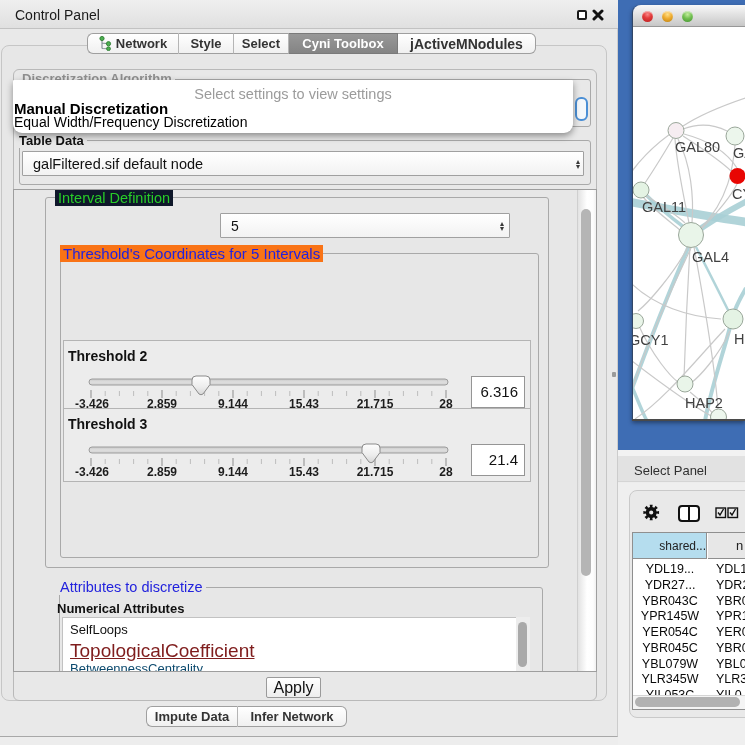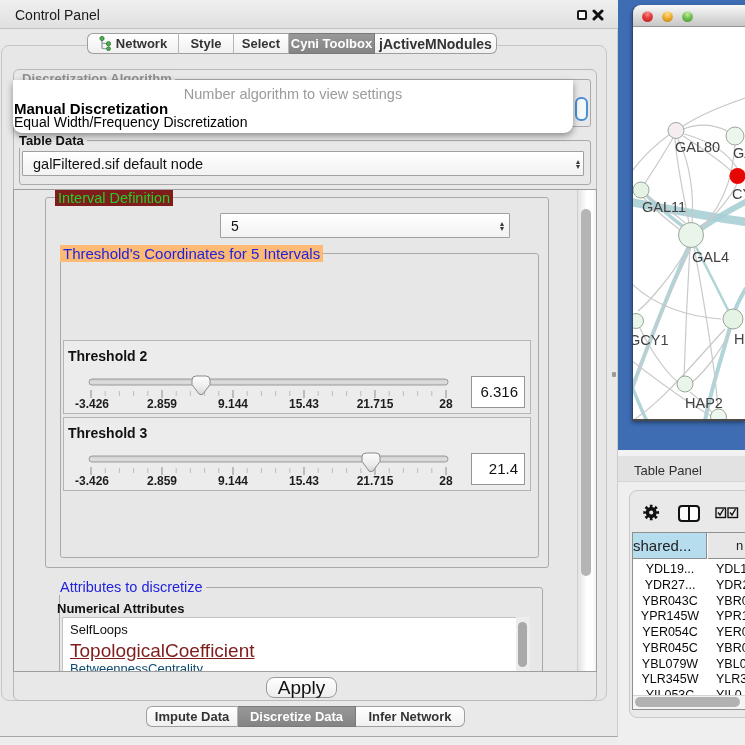--- a/index.html
+++ b/index.html
@@ -1,19 +1,19 @@
 <!DOCTYPE html>
 <html><head>
 <meta charset="utf-8">
 <style>
 * { margin:0; padding:0; box-sizing:border-box; }
 html,body { width:745px; height:745px; overflow:hidden; }
 body { position:relative; background:#ededed; font-family:"Liberation Sans",sans-serif; }
 .abs { position:absolute; }
-.glabel { position:absolute; font-size:13px; background:#7f1d1d; padding:0 3px; white-space:nowrap; }
+.glabel { position:absolute; font-size:13px; background:#0f172a; padding:0 3px; white-space:nowrap; }
 .grp { position:absolute; border:1px solid #a9a9a9; border-radius:3px; }
 .combo { position:absolute; background:linear-gradient(#ffffff,#f2f2f2); border:1px solid #a0a0a0; border-radius:1px; font-size:13px; color:#111; }
 .combo .tx { position:absolute; left:10px; top:4px; }
 .steppers { position:absolute; top:4px; width:10px; height:17px; }
 .steppers .up { position:absolute; left:2px; top:4px; width:0; height:0; border-left:2.5px solid transparent; border-right:2.5px solid transparent; border-bottom:4px solid #3a3a3a; }
 .steppers .dn { position:absolute; left:2px; bottom:4px; width:0; height:0; border-left:2.5px solid transparent; border-right:2.5px solid transparent; border-top:4px solid #3a3a3a; }
 .seg { display:flex; position:absolute; height:21px; }
 .seg span { display:block; height:21px; line-height:20px; text-align:center; font-size:13px; font-weight:bold; color:#333; background:linear-gradient(#ffffff,#f0f0f0); border-top:1px solid #9f9f9f; border-bottom:1px solid #9f9f9f; border-right:1px solid #b5b5b5; }
 .seg span:first-child { border-left:1px solid #9f9f9f; border-radius:6px 0 0 6px; }
 .seg span:last-child { border-radius:0 6px 6px 0; border-right:1px solid #9f9f9f; }
@@ -38,22 +38,22 @@
 
 <div class="seg" style="left:87px;top:33px;">
 <span style="width:92px;"><svg width="13" height="16" style="vertical-align:-3px;margin-right:4px;">
         <path d="M3 4 L3 13.5 M3 8 L9.5 8.7 M3 13.5 L9.5 13.7" stroke="#808a92" stroke-width="1.1" fill="none"></path>
         <circle cx="3" cy="3.5" r="2.1" fill="#4caf50" stroke="#2e7d32" stroke-width="0.9"></circle>
         <circle cx="9.5" cy="8.7" r="2.1" fill="#4caf50" stroke="#2e7d32" stroke-width="0.9"></circle>
         <circle cx="9.5" cy="13.7" r="1.9" fill="#4caf50" stroke="#2e7d32" stroke-width="0.9"></circle>
       </svg>Network</span>
 <span style="width:55px;">Style</span>
 <span style="width:55px;">Select</span>
-<span class="sel" style="width:86px;">Cyni Toolbox</span>
-<span style="width:122px;font-size:14px;">jActiveMNodules</span>
+<span class="sel" style="width:109px;">Cyni Toolbox</span>
+<span style="width:138px;font-size:14px;">jActiveMNodules</span>
 </div>
 
 <div class="abs" style="left:13px;top:69px;width:584px;height:632px;background:#e8e8e8;border:1px solid #b9b9b9;border-radius:6px;"></div>
 
 <div class="grp" style="left:19px;top:79px;width:572px;height:48px;"></div>
 <div class="abs" style="left:19px;top:71px;font-size:13px;font-weight:bold;color:#8f8f8f;background:#e7e7e7;padding:0 3px;">Discretization Algorithm</div>
 
 <div class="abs" style="left:575px;top:97px;width:13px;height:24px;border:2.5px solid #4b8fd5;border-radius:6px;background:#f5f8fb;"></div>
 
 <div class="grp" style="left:19px;top:140px;width:572px;height:45px;"></div>
@@ -129,31 +129,31 @@
 <div class="abs" style="left:75px;top:27px;font-size:13.5px;font-weight:bold;color:#111;margin-top:33px;">Number of Intervals</div>
 <div class="combo" style="left:206px;top:23px;width:290px;height:25px;font-size:14px;">
       <span class="tx">5</span>
       <span class="steppers" style="left:277px;">
         <span class="up"></span>
         <span class="dn"></span>
       </span>
     </div>
 
 <div class="grp" style="left:46px;top:63px;width:479px;height:305px;"></div>
-<div class="glabel" style="left:46px;top:55px;color:#2222dd;background:#fdba74;font-size:15px;">Threshold's Coordinates for 5 Intervals</div>
+<div class="glabel" style="left:46px;top:55px;color:#2222dd;background:#f97316;font-size:15px;">Threshold's Coordinates for 5 Intervals</div>
 
 <div class="tbox" style="top:150px;">
   <div class="tt">Threshold 2</div>
   <svg class="abs" style="left:3px;top:29px;" width="465" height="44">
         <use href="#sliderbase"></use>
         <path d="M125 10 Q125 6 129 6 L139 6 Q143 6 143 10 L143 14.5 L136 24 Q134 25.5 132 24 L125 14.5 Z" fill="url(#thm)" stroke="#8b8b8b"></path>
       </svg>
   <div class="vbox">6.316</div>
 </div>
-<div class="tbox" style="top:227px;">
+<div class="tbox" style="top:218px;">
   <div class="tt">Threshold 3</div>
   <svg class="abs" style="left:3px;top:29px;" width="465" height="44">
         <use href="#sliderbase"></use>
         <path d="M295 10 Q295 6 299 6 L309 6 Q313 6 313 10 L313 14.5 L306 24 Q304 25.5 302 24 L295 14.5 Z" fill="url(#thm)" stroke="#8b8b8b"></path>
       </svg>
   <div class="vbox">21.4</div>
 </div>
 
 <div class="grp" style="left:45px;top:397px;width:484px;height:110px;"></div>
 <div class="glabel" style="left:43px;top:389px;color:#2222dd;background:#e7e7e7;font-size:14.5px;">Attributes to discretize</div>
@@ -162,32 +162,31 @@
 <div class="abs" style="left:56px;top:432px;font-size:13px;color:#111;">SelfLoops</div>
 <div class="abs" style="left:56px;top:450px;font-size:19px;color:#7f1d1d;text-decoration:underline;">TopologicalCoefficient</div>
 <div class="abs" style="left:56px;top:471px;font-size:13px;color:#0c4a6e;">BetweennessCentrality</div>
 <div class="abs" style="left:502px;top:427px;width:14px;height:56px;background:#ededed;"></div>
 <div class="abs" style="left:504px;top:432px;width:9px;height:45px;background:#a9a9a9;border-radius:5px;"></div>
 
 <div class="abs" style="left:563px;top:0;width:21px;height:483px;background:linear-gradient(to right,#e2e2e2,#ffffff 45%,#fdfdfd 75%,#e8e8e8);border-left:1px solid #cfcfcf;"></div>
 <div class="abs" style="left:567px;top:19px;width:10px;height:367px;background:#b5b5b5;border-radius:5px;"></div>
 </div>
 
-<div class="abs" style="left:266px;top:677px;width:71px;height:21px;background:linear-gradient(#ffffff,#ededed);border:1px solid #9a9a9a;border-radius:8px;text-align:center;line-height:19px;font-size:19px;color:#111;">Apply</div>
+<div class="abs" style="left:266px;top:677px;width:55px;height:21px;background:linear-gradient(#ffffff,#ededed);border:1px solid #9a9a9a;border-radius:2px;text-align:center;line-height:19px;font-size:16px;color:#111;">Apply</div>
 
 <div class="seg" style="left:146px;top:706px;">
 <span style="width:92px;">Impute Data</span>
-<span class="sel" style="width:118px;">Discretize Data</span>
 <span style="width:109px;">Infer Network</span>
 </div>
 
 <div class="abs" style="left:612px;top:372px;width:4px;height:5px;background:#9a9a9a;border-radius:1px;"></div>
 
 <div class="abs" style="left:13px;top:80px;width:560px;height:53px;background:#fff;border-radius:1px 1px 9px 9px;box-shadow:0 3px 7px rgba(0,0,0,.4);z-index:50;"></div>
-<div class="abs" style="left:13px;top:86px;width:560px;text-align:center;font-size:14.5px;color:#9b9b9b;z-index:51;">Number algorithm to view settings</div>
+<div class="abs" style="left:13px;top:86px;width:560px;text-align:center;font-size:14.5px;color:#9b9b9b;z-index:51;">Select settings to view settings</div>
 <div class="abs" style="left:14px;top:100px;font-size:15px;font-weight:bold;color:#000;z-index:51;">Manual Discretization</div>
 <div class="abs" style="left:14px;top:114px;font-size:14px;color:#000;z-index:51;">Equal Width/Frequency Discretization</div>
 
 <div class="abs" style="left:618px;top:0;width:127px;height:450px;background:#3e6db4;"></div>
 
 <div class="abs" style="left:632px;top:5px;width:113px;height:416px;border-left:1px solid rgba(40,40,40,.55);border-radius:8px 0 0 0;box-shadow:0 2px 4px rgba(0,0,0,.4);"></div>
 <div class="abs" style="left:633px;top:5px;width:112px;height:22px;background:linear-gradient(#f8f8f8,#c7c7c7);border-radius:8px 0 0 0;border-bottom:1px solid #989898;"></div>
 <div class="abs" id="tl-red" style="left:642px;top:11px;width:11px;height:11px;border-radius:50%;background:radial-gradient(circle at 50% 30%, #f98a8a 0%, #e43c3c 40%, #b71c1c 100%);box-shadow:inset 0 1px 1px rgba(255,255,255,.6);"></div>
 <div class="abs" style="left:662px;top:11px;width:11px;height:11px;border-radius:50%;background:radial-gradient(circle at 50% 30%, #ffe08a 0%, #efac2f 45%, #b97e0e 100%);box-shadow:inset 0 1px 1px rgba(255,255,255,.6);"></div>
 <div class="abs" style="left:682px;top:11px;width:11px;height:11px;border-radius:50%;background:radial-gradient(circle at 50% 30%, #c4eda0 0%, #72c050 45%, #3f8f2e 100%);box-shadow:inset 0 1px 1px rgba(255,255,255,.6);"></div>
@@ -250,39 +249,39 @@
 <text x="-4" y="318">GCY1</text>
 <text x="101" y="317">H</text>
 <text x="52" y="381">HAP2</text>
 </g>
 </svg>
 </div>
 <div class="abs" style="left:632px;top:419px;width:113px;height:2px;background:#4a4a4a;"></div>
 
 <div class="abs" style="left:618px;top:450px;width:127px;height:6px;background:#f2f2f2;"></div>
 <div class="abs" style="left:618px;top:456px;width:127px;height:26px;background:#e2e2e2;border-bottom:1px solid #d5d5d5;"></div>
-<div class="abs" style="left:634px;top:463px;font-size:13px;color:#303030;">Table Panel</div>
+<div class="abs" style="left:634px;top:463px;font-size:13px;color:#303030;">Select Panel</div>
 <div class="abs" style="left:618px;top:483px;width:127px;height:262px;background:#efefef;"></div>
 
 <div class="abs" style="left:629px;top:490px;width:130px;height:228px;background:#e9e9e9;border:1px solid #c9c9c9;border-radius:8px;"></div>
 
 <svg class="abs" style="left:643px;top:504px;" width="17" height="17">
     <path d="M16.05 6.97 L16.05 10.03 L13.69 9.62 L12.87 11.58 L14.83 12.97 L12.67 15.13 L11.28 13.17 L9.32 13.99 L9.73 16.35 L6.67 16.35 L7.08 13.99 L5.12 13.17 L3.73 15.13 L1.57 12.97 L3.53 11.58 L2.71 9.62 L0.35 10.03 L0.35 6.97 L2.71 7.38 L3.53 5.42 L1.57 4.03 L3.73 1.87 L5.12 3.83 L7.08 3.01 L6.67 0.65 L9.73 0.65 L9.32 3.01 L11.28 3.83 L12.67 1.87 L14.83 4.03 L12.87 5.42 L13.69 7.38 Z M10.30 8.50 A2.1 2.1 0 1 0 6.10 8.50 A2.1 2.1 0 1 0 10.30 8.50 Z" fill="#111" fill-rule="evenodd"></path>
   </svg>
 <div class="abs" style="left:678px;top:505px;width:22px;height:17px;border:2.5px solid #111;border-radius:4px;background:#fff;"></div>
 <div class="abs" style="left:687.5px;top:507px;width:2.5px;height:13px;background:#111;"></div>
 <svg class="abs" style="left:715px;top:507px;" width="24" height="12">
 <rect x="1" y="1" width="9.5" height="9.5" fill="none" stroke="#111" stroke-width="1.4"></rect>
 <path d="M3 5.5 L5 8 L8.5 2" fill="none" stroke="#111" stroke-width="1.4"></path>
 <rect x="13" y="1" width="9.5" height="9.5" fill="none" stroke="#111" stroke-width="1.4"></rect>
 <path d="M15 5.5 L17 8 L20.5 2" fill="none" stroke="#111" stroke-width="1.4"></path>
 </svg>
 
 <div class="abs" style="left:632px;top:532px;width:113px;height:178px;border:1px solid #8f8f8f;border-right:none;background:#fff;"></div>
-<div class="abs" style="left:633px;top:533px;width:74px;height:26px;background:#b5ddee;border-right:1px solid #8f8f8f;border-bottom:1px solid #8f8f8f;font-size:15px;color:#222;text-align:left;line-height:26px;">shared...</div>
+<div class="abs" style="left:633px;top:533px;width:74px;height:26px;background:#b5ddee;border-right:1px solid #8f8f8f;border-bottom:1px solid #8f8f8f;font-size:12px;color:#222;text-align:right;line-height:26px;">shared...</div>
 <div class="abs" style="left:708px;top:533px;width:37px;height:26px;background:#e7e7e7;border-bottom:1px solid #8f8f8f;font-size:13px;color:#222;padding-left:28px;line-height:26px;">n</div>
 <div class="abs" style="left:633px;top:562px;width:74px;font-size:12.5px;color:#0a0a0a;text-align:center;line-height:15.75px;">
 YDL19...<br>YDR27...<br>YBR043C<br>YPR145W<br>YER054C<br>YBR045C<br>YBL079W<br>YLR345W<br>YIL053C
 </div>
 <div class="abs" style="left:716px;top:562px;width:40px;font-size:12.5px;color:#0a0a0a;line-height:15.75px;">
 YDL1<br>YDR2<br>YBR0<br>YPR1<br>YER0<br>YBR0<br>YBL0<br>YLR3<br>YIL0
 </div>
 <div class="abs" style="left:633px;top:695px;width:112px;height:14px;background:#f4f4f4;border-top:1px solid #d5d5d5;"></div>
 <div class="abs" style="left:635px;top:697px;width:105px;height:10px;background:#b2b2b2;border-radius:5px;"></div>
 <div class="abs" style="left:632px;top:709px;width:113px;height:1px;background:#8f8f8f;"></div>

